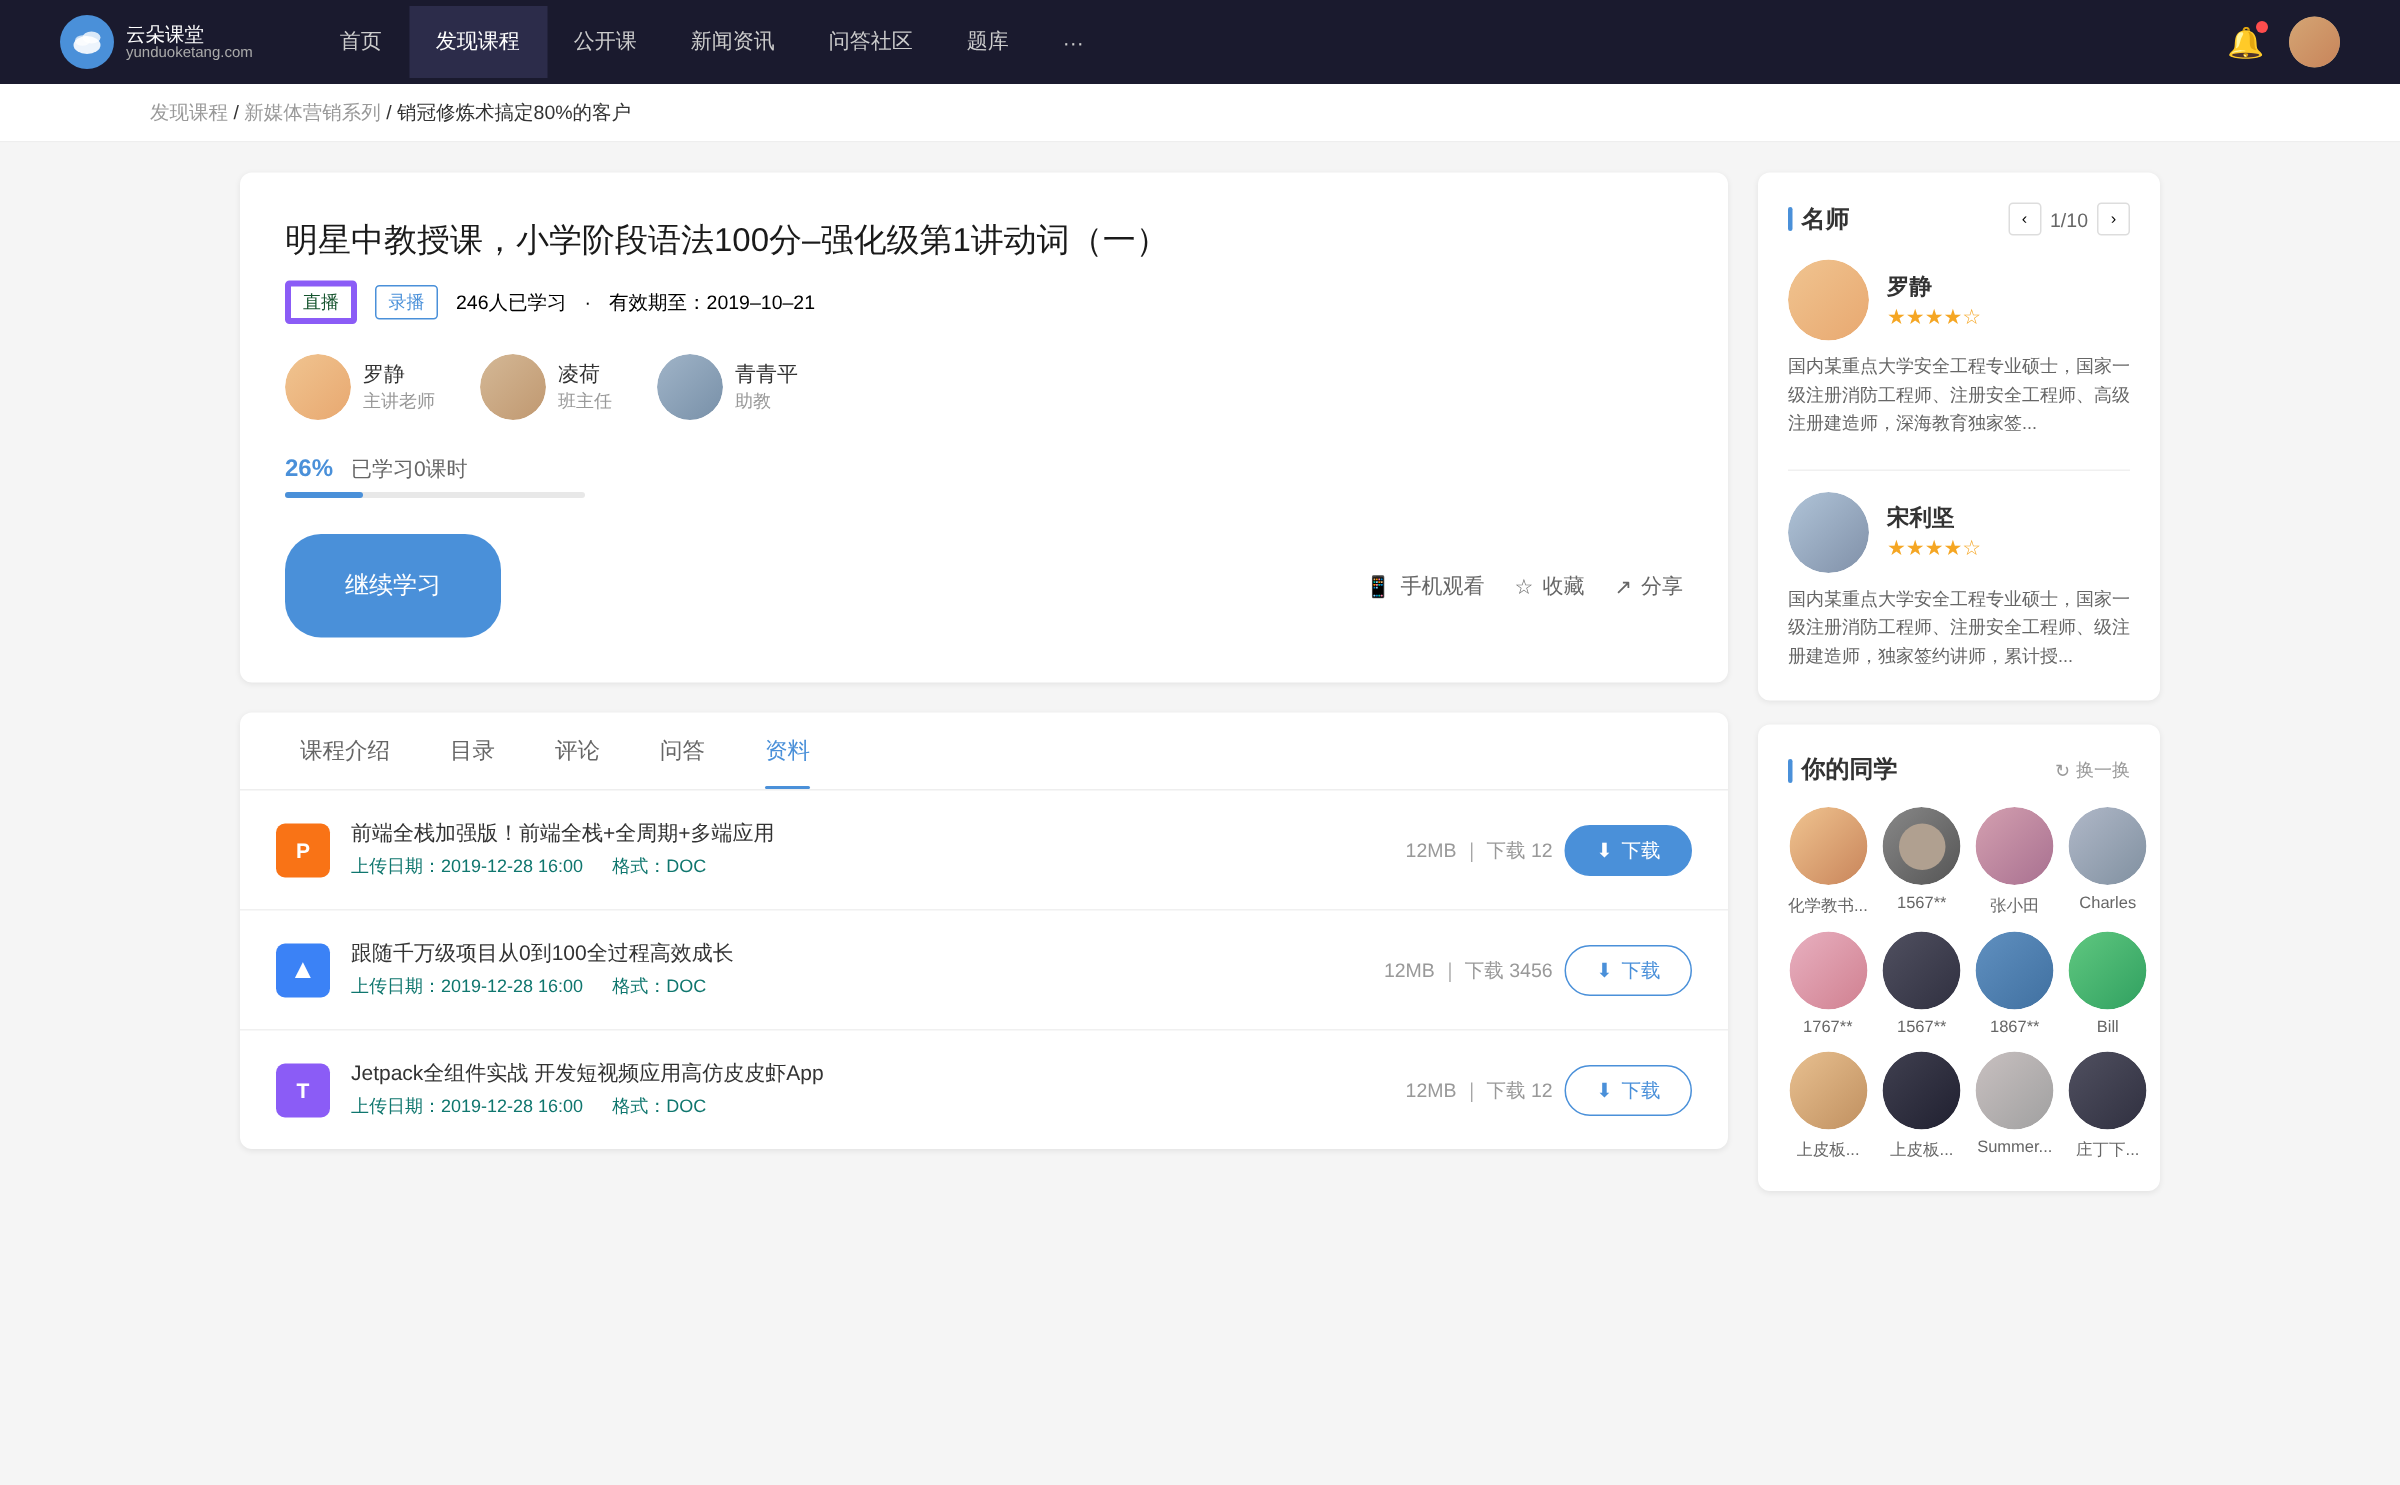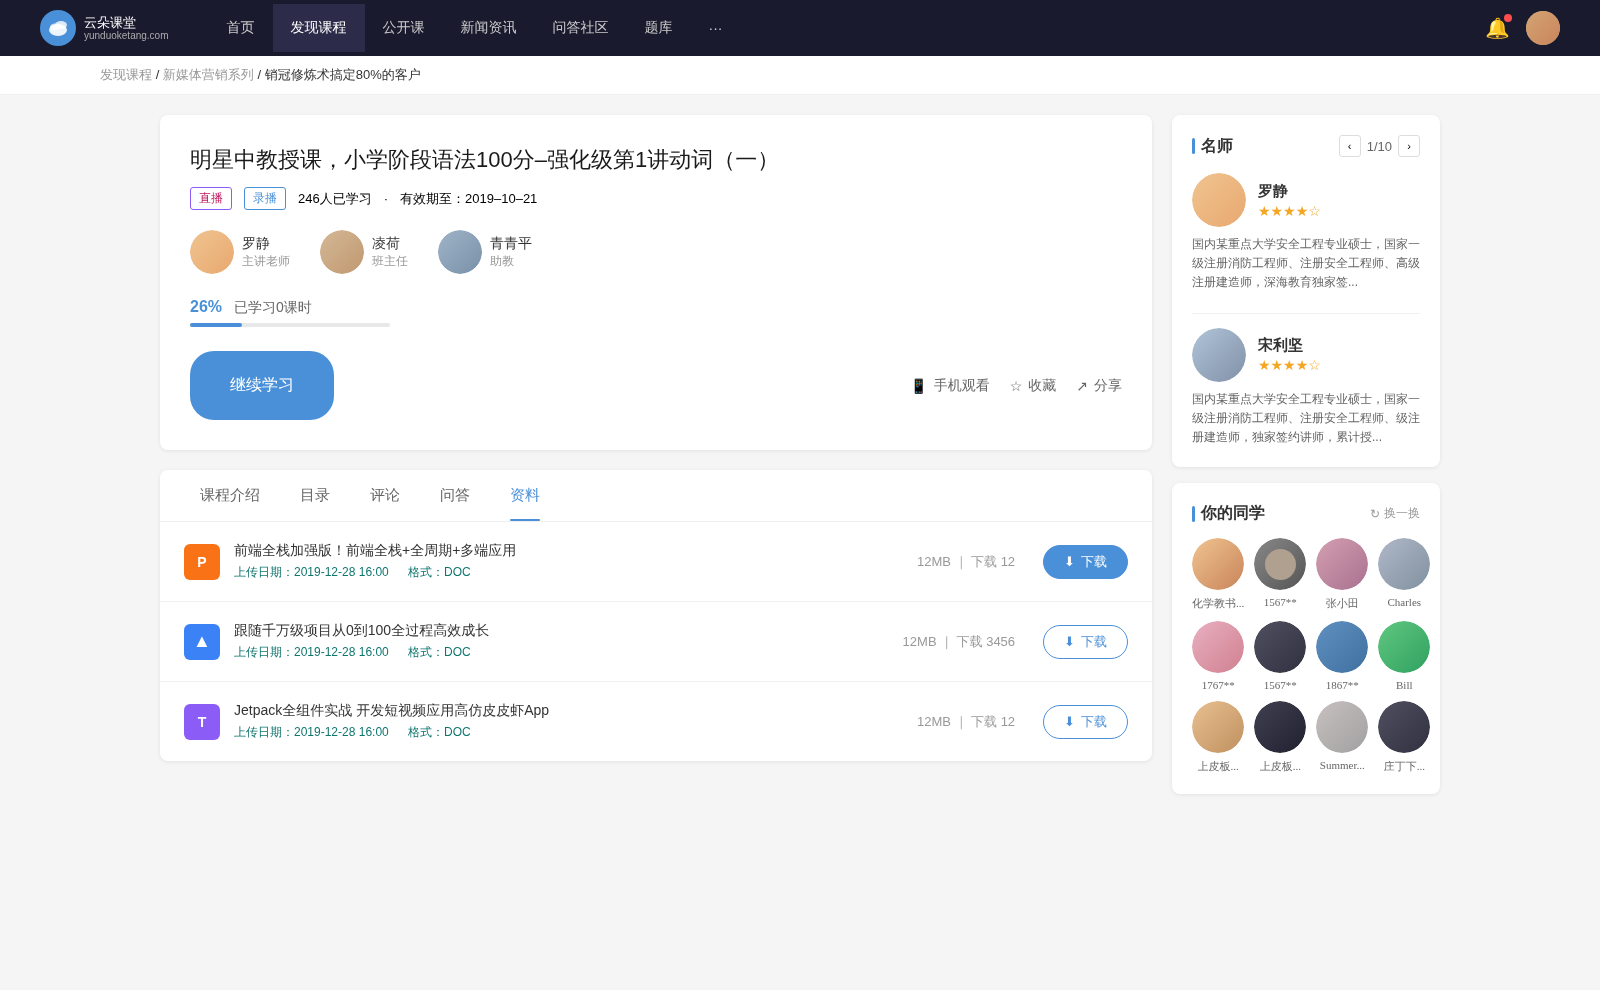--- a/index.html
+++ b/index.html
@@ -29,21 +29,21 @@
     
     .main { display: flex; padding: 20px 160px; gap: 20px; min-height: calc(100vh - 100px); }
     .content { flex: 1; }
     .sidebar { width: 268px; flex-shrink: 0; }
 
     
     .course-card { background: white; border-radius: 8px; padding: 30px; margin-bottom: 20px; box-shadow: 0 1px 4px rgba(0,0,0,0.08); }
     .course-title { font-size: 22px; font-weight: normal; color: #1a1a1a; margin-bottom: 12px; }
     .course-meta { display: flex; align-items: center; gap: 12px; margin-bottom: 20px; }
     .badge { padding: 2px 8px; border-radius: 3px; font-size: 12px; }
-    .badge-live { border: 1px solid #8b5cf6; color: #be185d; }
+    .badge-live { border: 4px solid #8b5cf6; color: #14532d; }
     .badge-record { border: 1px solid #4a90d9; color: #4a90d9; }
     .course-info { color: #000000; font-size: 13px; }
     .teachers { display: flex; gap: 30px; margin-bottom: 24px; }
     .teacher { display: flex; align-items: center; gap: 8px; }
     .teacher-avatar { width: 44px; height: 44px; border-radius: 50%; overflow: hidden; }
     .teacher-avatar-img { width: 100%; height: 100%; border-radius: 50%; }
     .teacher-name { font-size: 14px; color: #333; font-weight: 500; }
     .teacher-role { font-size: 12px; color: #999; }
     .progress-section { margin-bottom: 24px; }
     .progress-text { font-size: 14px; color: #666; margin-bottom: 6px; }
@@ -66,21 +66,21 @@
     
     .file-item { display: flex; align-items: center; padding: 20px 24px; border-bottom: 1px solid #f0f0f0; }
     .file-item:last-child { border-bottom: none; }
     .file-icon { width: 36px; height: 36px; border-radius: 6px; display: flex; align-items: center; justify-content: center; color: white; font-weight: bold; font-size: 14px; margin-right: 14px; flex-shrink: 0; }
     .file-icon-p { background: #f97316; }
     .file-icon-u { background: #3b82f6; }
     .file-icon-t { background: #8b5cf6; }
     .file-info { flex: 1; }
     .file-name { font-size: 14px; color: #333; font-weight: 500; margin-bottom: 4px; }
     .file-meta-text { font-size: 12px; color: #0f766e; }
-    .file-stats { color: #999; font-size: 13px; margin-right: 28px; white-space: nowrap; }
+    .file-stats { color: #999; font-size: 13px; margin-right: 8px; white-space: nowrap; }
     .file-stats span { color: #999; }
     .btn-download { border: 1px solid #4a90d9; color: #4a90d9; background: white; border-radius: 20px; padding: 7px 20px; cursor: pointer; font-size: 13px; display: flex; align-items: center; gap: 6px; white-space: nowrap; }
     .btn-download-fill { background: #4a90d9; color: white; border: 1px solid #4a90d9; border-radius: 20px; padding: 7px 20px; cursor: pointer; font-size: 13px; display: flex; align-items: center; gap: 6px; white-space: nowrap; }
 
     
     .sidebar-card { background: white; border-radius: 8px; padding: 20px; margin-bottom: 16px; box-shadow: 0 1px 4px rgba(0,0,0,0.08); }
     .sidebar-card-title { display: flex; align-items: center; justify-content: space-between; margin-bottom: 16px; }
     .sidebar-title-text { font-size: 16px; font-weight: bold; color: #333; display: flex; align-items: center; gap: 6px; }
     .sidebar-title-text::before { content: ''; display: inline-block; width: 3px; height: 16px; background: #4a90d9; border-radius: 2px; }
     .pagination-mini { display: flex; align-items: center; gap: 6px; color: #666; font-size: 13px; }
@@ -95,21 +95,21 @@
     .teacher-sidebar-name { font-size: 15px; font-weight: 600; color: #333; }
     .stars { color: #f5a623; font-size: 14px; margin-top: 2px; }
     .teacher-sidebar-desc { font-size: 12px; color: #666; line-height: 1.6; }
 
     
     .classmates-header { display: flex; align-items: center; justify-content: space-between; margin-bottom: 14px; }
     .refresh-btn { color: #999; font-size: 12px; cursor: pointer; display: flex; align-items: center; gap: 4px; }
     .classmates-grid { display: grid; grid-template-columns: repeat(4, 1fr); gap: 10px; }
     .classmate-item { display: flex; flex-direction: column; align-items: center; gap: 6px; }
     .classmate-avatar { width: 52px; height: 52px; border-radius: 50%; overflow: hidden; }
-    .classmate-name { font-size: 11px; color: #666; text-align: center; max-width: 60px; overflow: hidden; text-overflow: ellipsis; white-space: nowrap; font-family: Liberation Serif, serif; }
+    .classmate-name { font-size: 11px; color: #666; text-align: center; max-width: 60px; overflow: hidden; text-overflow: ellipsis; white-space: nowrap; }
     .av-warm { background: linear-gradient(135deg, #d4a574, #c8845a); }
 
     
     .face-1 { background: linear-gradient(135deg, #e8c4a2, #d4a87a); display: flex; align-items: center; justify-content: center; }
 
     .divider { border: none; border-top: 1px solid #f0f0f0; margin: 14px 0; }
   </style>
 </head>
 <body>
 

